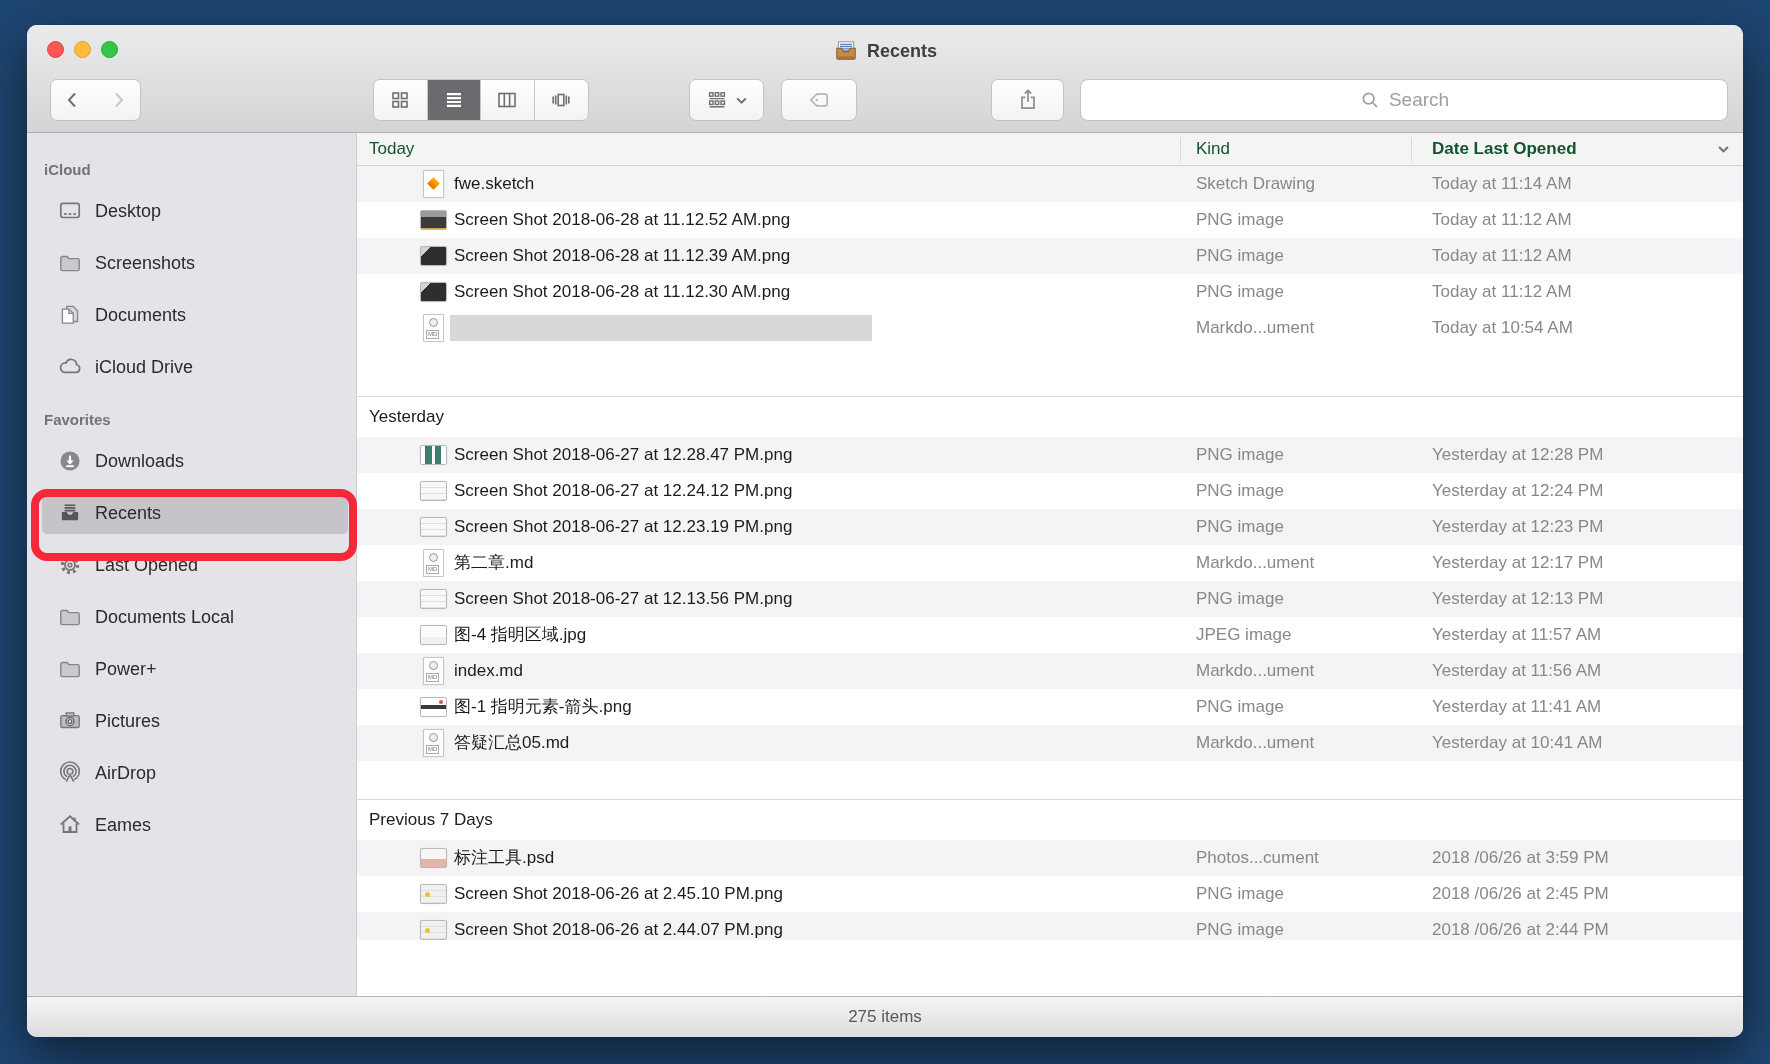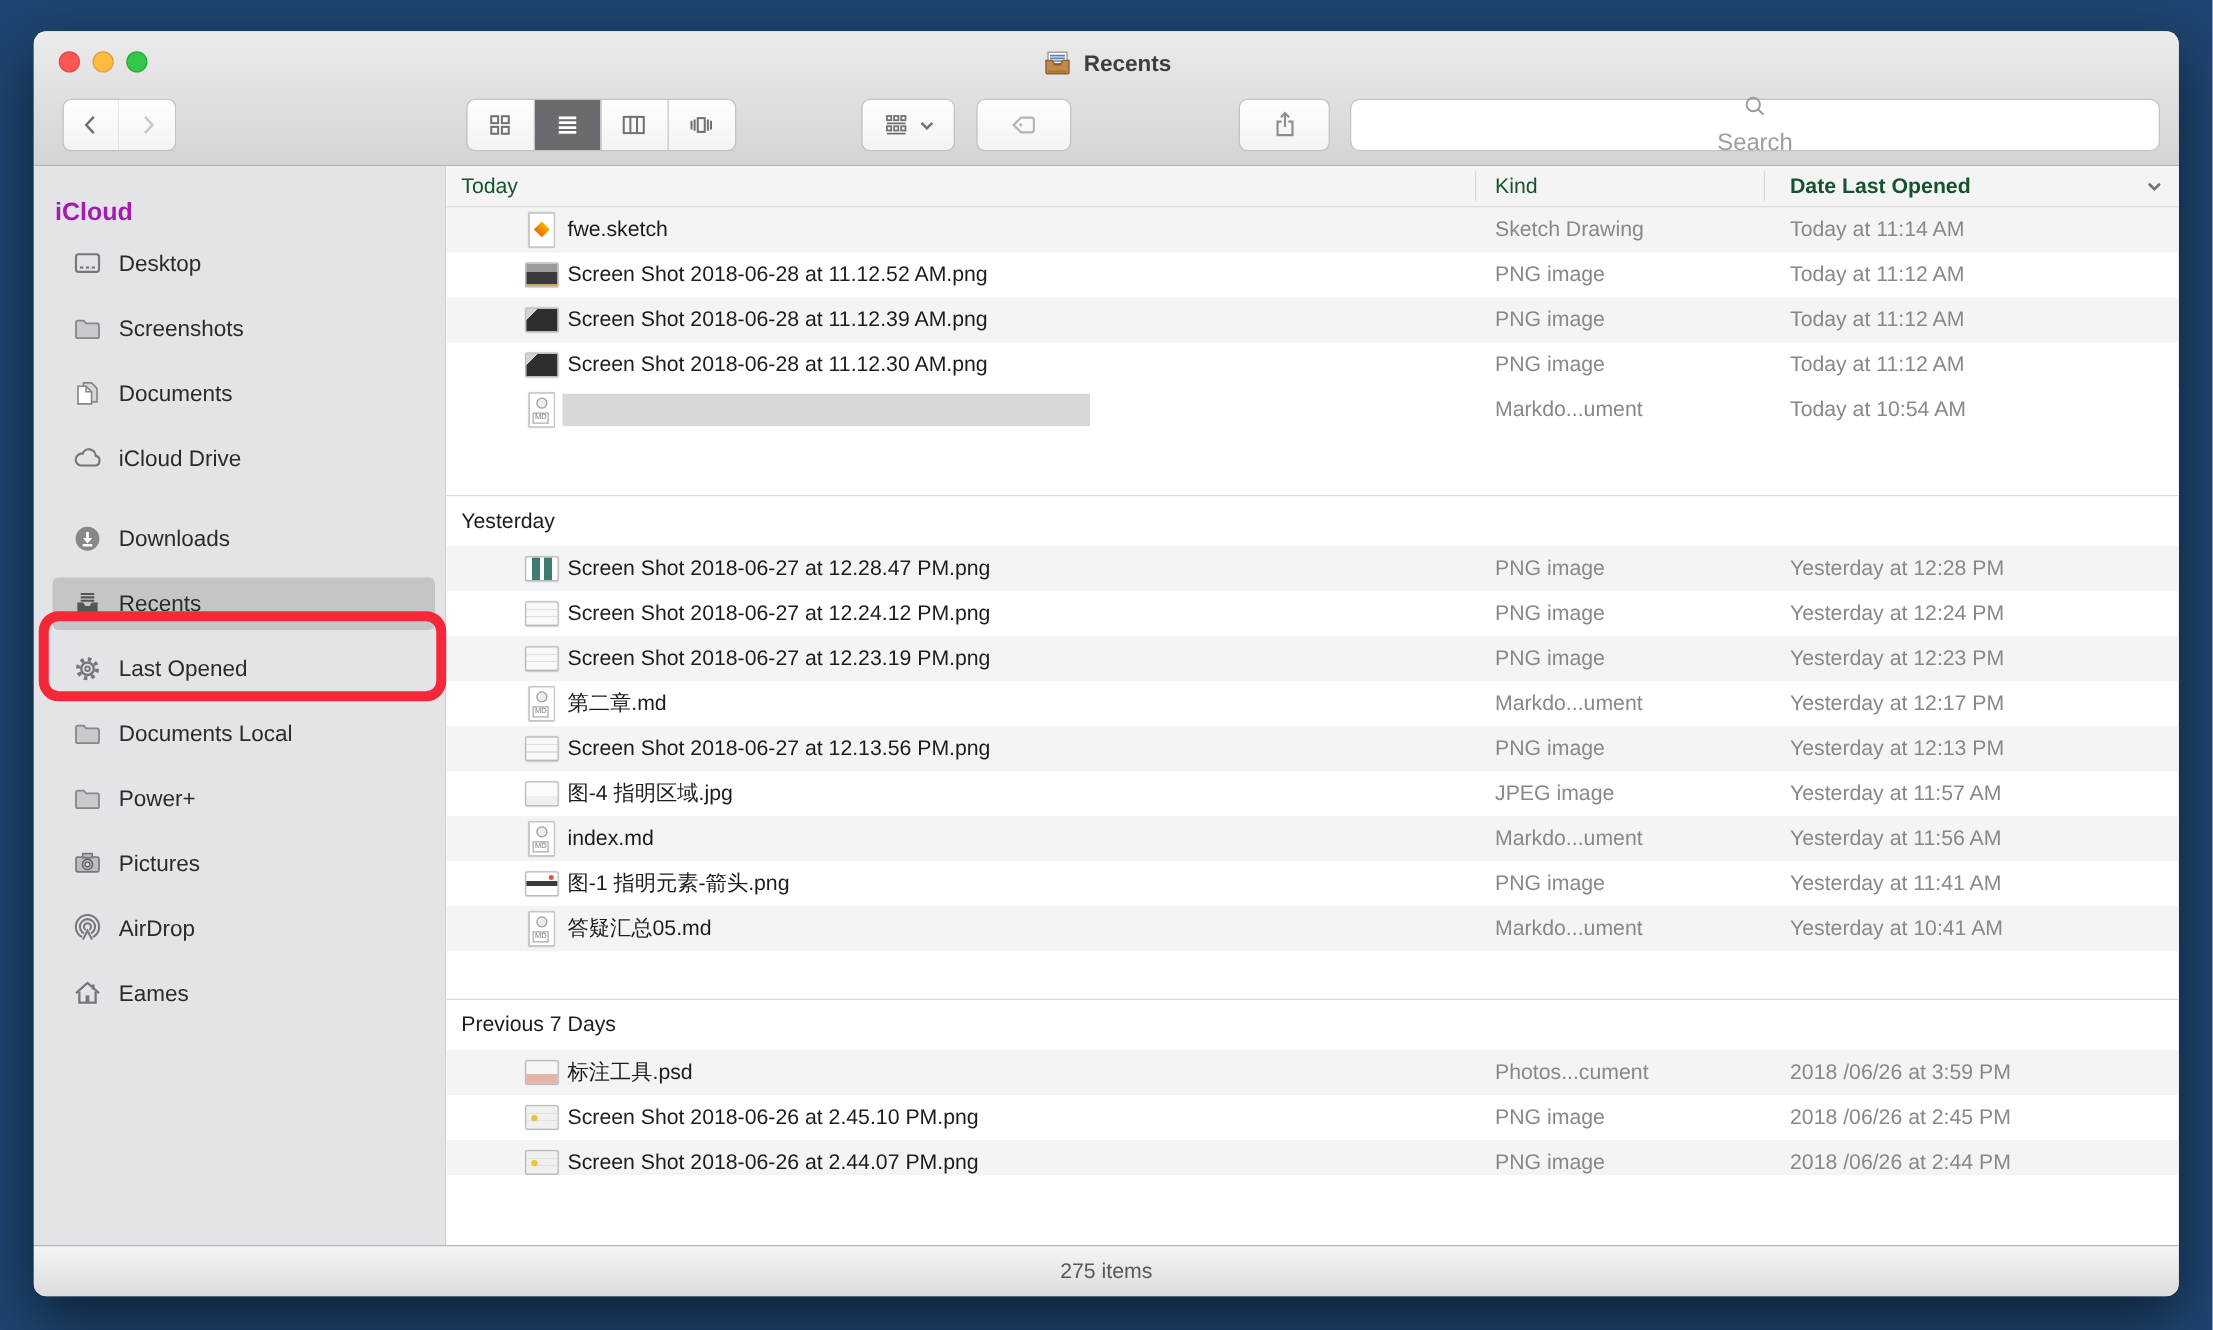--- a/index.html
+++ b/index.html
@@ -40,29 +40,29 @@
   .seg .segitem{width:54px;height:100%;display:flex;align-items:center;justify-content:center;border-right:1px solid #c6c6c6;box-sizing:border-box;}
   .seg .segitem:last-child{border-right:none;}
   .seg .segitem.sel{background:#6a6a6f;}
   .groupbtn{left:662px;width:75px;gap:6px;}
   .tagbtn{left:754px;width:76px;}
   .sharebtn{left:964px;width:73px;}
   .search{
     position:absolute;top:54px;left:1053px;width:648px;height:42px;
     background:#fff;border:1px solid #c3c3c3;border-radius:8px;box-sizing:border-box;
     display:flex;align-items:center;justify-content:center;gap:8px;
-    color:#9d9da1;font-size:19px;flex-direction:column;
+    color:#9d9da1;font-size:19px;
   }
   
   .content{position:absolute;top:108px;left:0;right:0;bottom:41px;display:flex;}
   .sidebar{
     width:330px;background:#e3e3e8;border-right:1px solid #cfcfcf;
     box-sizing:border-box;position:relative;padding-top:22px;flex:none;
   }
-  .sb-header{height:30px;line-height:30px;padding-left:17px;font-size:20px;font-weight:bold;color:#a21caf;}
+  .sb-header{height:30px;line-height:30px;padding-left:17px;font-size:15px;font-weight:bold;color:#737373;}
   .sb-item{height:52px;display:flex;align-items:center;padding-left:30px;gap:12px;font-size:18px;color:#2b2b2d;position:relative;}
   .sb-item .ic{width:26px;height:26px;flex:none;display:flex;align-items:center;justify-content:center;}
   .sb-gap{height:12px;}
   .sb-item.selected::before{
     content:"";position:absolute;left:15px;right:8px;top:5px;bottom:5px;
     background:#c5c5c9;border-radius:5px;z-index:0;
   }
   .sb-item > *{position:relative;z-index:1;}
   .annotation{
     position:absolute;left:4px;top:356px;width:326px;height:72px;
@@ -310,20 +310,21 @@
       <div class="sb-item">
         <span class="ic">
           <svg width="26" height="26" viewBox="0 0 24 24">
             <path d="M7,17 h10.5 a3.6,3.6 0 0 0 0.6,-7.1 A5,5 0 0 0 8.4,8.3 A3.9,3.9 0 0 0 7,17 z" fill="none" stroke="#76767b" stroke-width="1.6"></path>
           </svg>
         </span>
         <span>iCloud Drive</span>
       </div>
 
       <div class="sb-gap"></div>
+      <div class="sb-header">Favorites</div>
 
       <div class="sb-item">
         <span class="ic">
           <svg width="26" height="26" viewBox="0 0 24 24">
             <circle cx="12" cy="12" r="8.8" fill="#87878c"></circle>
             <line x1="12" y1="7" x2="12" y2="13.5" stroke="#fff" stroke-width="2"></line>
             <path d="M8.6,11.5 L12,15.5 L15.4,11.5 z" fill="#fff"></path>
             <line x1="8.5" y1="16.8" x2="15.5" y2="16.8" stroke="#fff" stroke-width="1.8"></line>
           </svg>
         </span>

